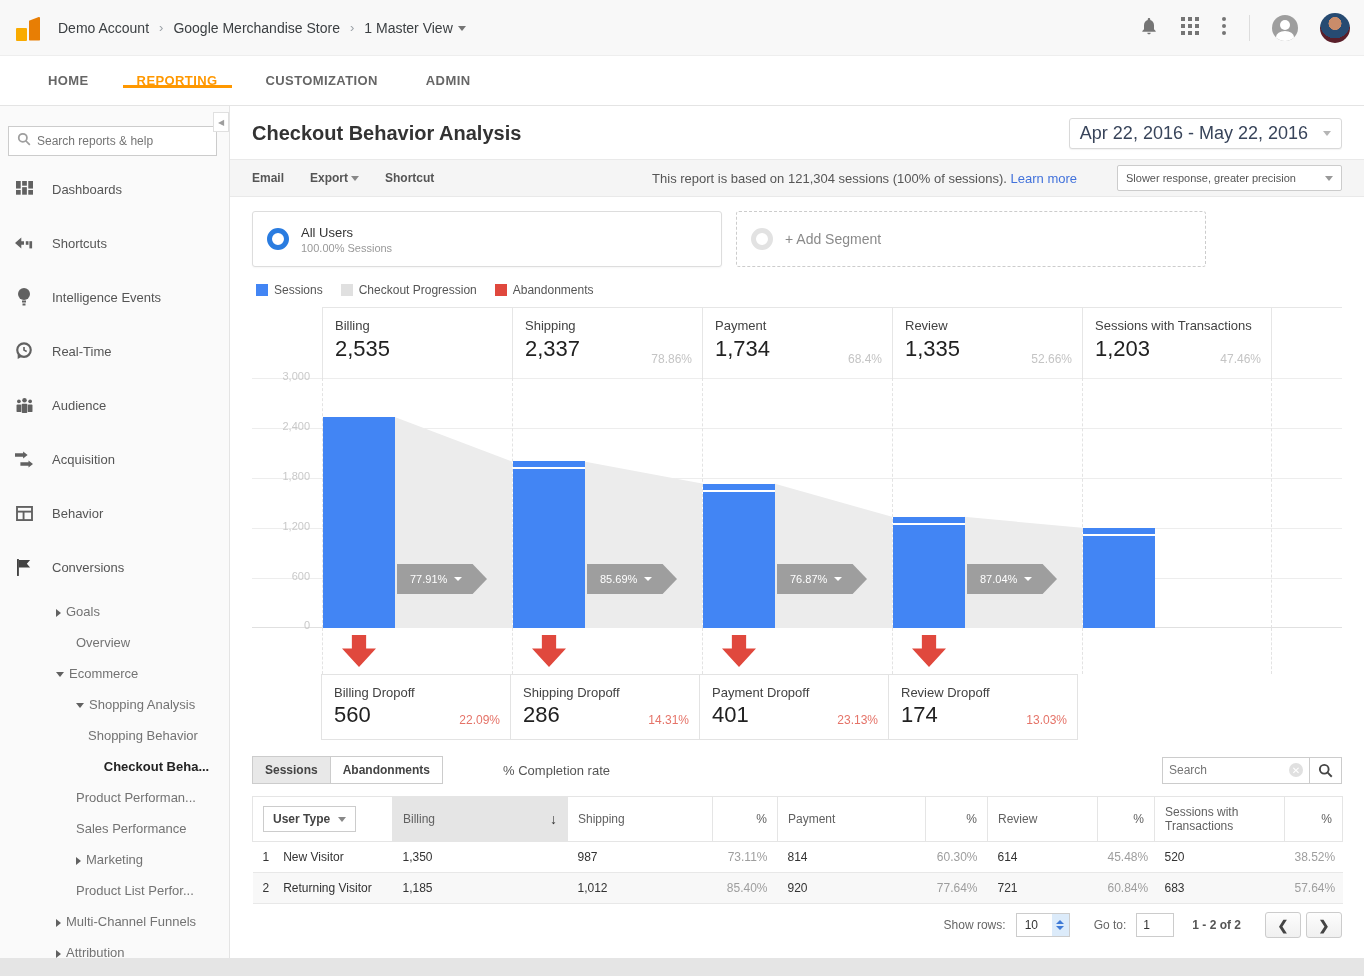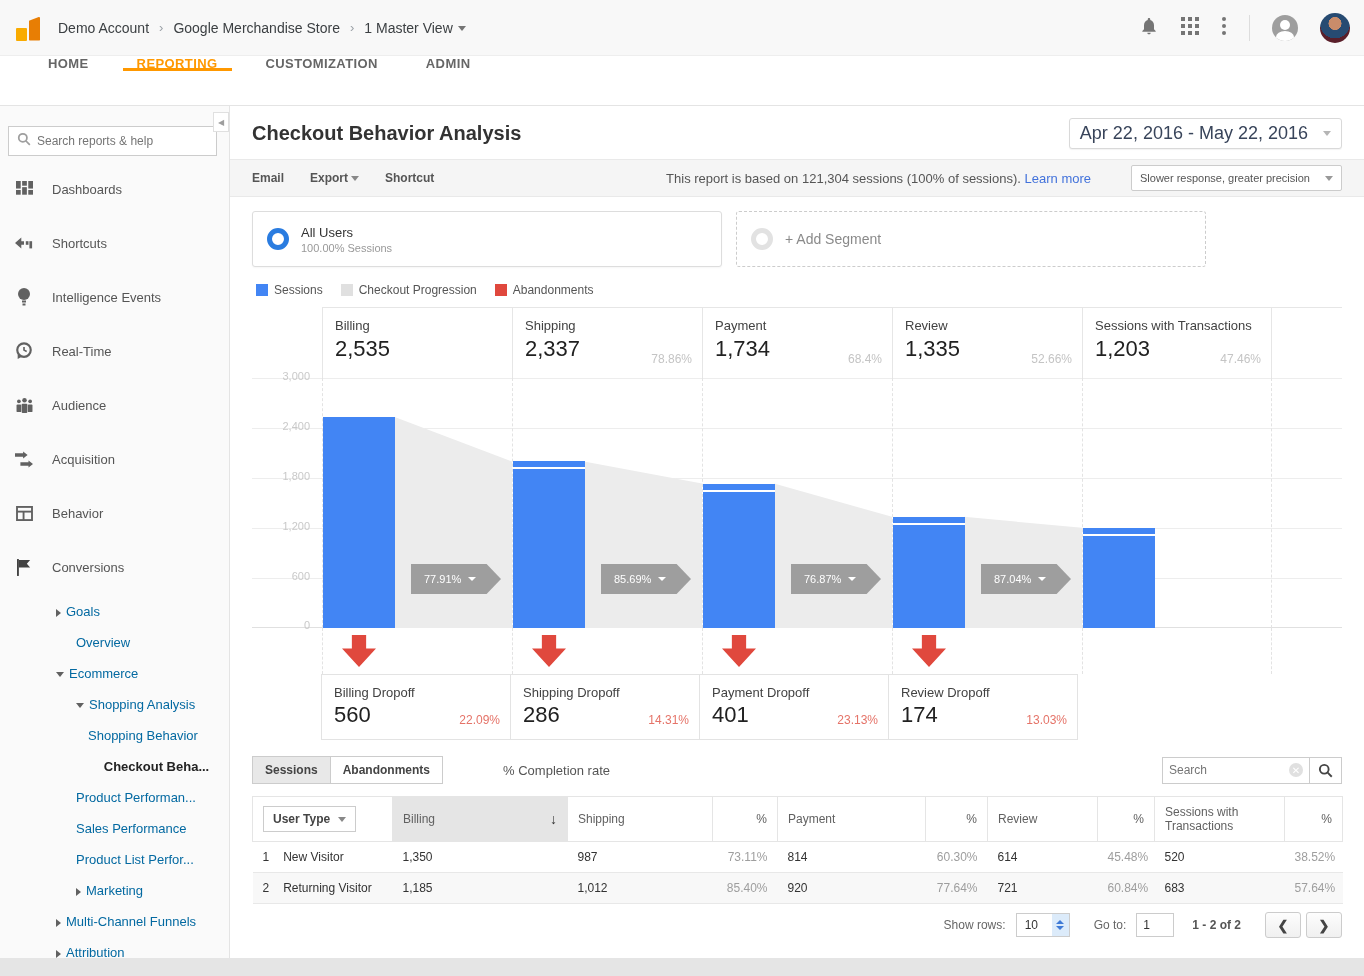--- a/index.html
+++ b/index.html
@@ -22,41 +22,41 @@
   .app-bar-right { margin-left:auto; display:flex; align-items:center; gap:22px; }
   .abi { color:#757575; }
   .vdiv { width:1px; height:26px; background:#ddd; }
   .acct-circle { width:26px; height:26px; border-radius:50%; background:#9e9e9e; position:relative; overflow:hidden;}
   .acct-circle .hd { position:absolute; top:5px; left:8px; width:10px; height:10px; border-radius:50%; background:#fff;}
   .acct-circle .bd { position:absolute; top:16px; left:4px; width:18px; height:12px; border-radius:50% 50% 0 0; background:#fff;}
   .avatar { width:30px; height:30px; border-radius:50%;
             background:radial-gradient(circle at 50% 35%, #c98c6a 0 26%, #274b72 27% 60%, #5a1f2a 61%); }
 
   
-  .nav-tabs { height:50px; background:#fff; border-bottom:1px solid #e4e4e4; display:flex; align-items:flex-start; padding-left:24px; }
+  .nav-tabs { height:50px; background:#fff; border-bottom:1px solid #e4e4e4; display:flex; align-items:center; padding-left:24px; }
   .nav-tab { display:flex; align-items:center; padding:0 24px; font-size:13px; letter-spacing:.4px;
              color:#666; cursor:pointer; position:relative; font-weight:bold; }
   .nav-tab.active { color:#ff9800; }
   .nav-tab.active::after { content:""; position:absolute; left:10px; right:10px; bottom:0; height:3px; background:#ff9800; }
 
   
   .body-row { display:flex; height:852px; }
   .sidebar { width:230px; background:#fafafa; border-right:1px solid #e4e4e4; position:relative; flex:none; overflow:hidden;}
   .collapse-btn { position:absolute; top:6px; right:0; width:16px; height:20px; background:#fff;
                   border:1px solid #e0e0e0; color:#9e9e9e; font-size:8px; display:flex; align-items:center;
                   justify-content:center; cursor:pointer; }
   .side-search { margin:20px 12px 6px 8px; height:30px; background:#fff; border:1px solid #ccc;
                  display:flex; align-items:center; padding:0 8px; gap:6px; }
   .side-search input { border:none; outline:none; flex:1; font-size:12px; color:#444; background:transparent;
                        font-family:"Liberation Sans",sans-serif;}
   .side-item { display:flex; align-items:center; gap:18px; padding:17px 10px 17px 14px; cursor:pointer; }
   .side-item .lbl { font-size:13px; color:#555; }
   .sicon { width:20px; height:20px; flex:none; display:flex; align-items:center; justify-content:center; }
   .tree { margin-top:2px; }
-  .tree-item { font-size:13px; color:#0369a1; padding:8px 4px; cursor:pointer; position:relative; }
+  .tree-item { font-size:13px; color:#737373; padding:8px 4px; cursor:pointer; position:relative; }
   .tw { display:inline-block; width:0; height:0; vertical-align:middle; margin-right:5px; }
   .tw.closed { border-top:4px solid transparent; border-bottom:4px solid transparent; border-left:5px solid #616161; }
   .tw.open   { border-left:4px solid transparent; border-right:4px solid transparent; border-top:5px solid #616161; }
   .ind1 { padding-left:56px; } .ind2 { padding-left:76px; } .ind3 { padding-left:88px; }
   .tree-item.active { font-weight:bold; color:#222;text-align:center; }
 
   
   .main { flex:1; overflow:hidden; background:#fff; }
   .report-header { display:flex; align-items:center; padding:12px 22px 10px 22px; }
   .report-title { font-size:20px; font-weight:bold; color:#333; }
@@ -66,21 +66,21 @@
   .date-text { font-size:18px; color:#38445a; }
   .date-box .caret { border-top-color:#b5b5b5; }
 
   .action-bar { height:38px; background:#f5f5f5; border-top:1px solid #e9e9e9; border-bottom:1px solid #e9e9e9;
                 display:flex; align-items:center; padding:0 22px; gap:26px; }
   .action { font-size:12px; font-weight:bold; color:#555; cursor:pointer; }
   .action .caret { border-top-color:#888; margin-left:3px;}
   .sampling { margin-left:auto; font-size:13px; color:#555; }
   .sampling a { color:#4272db; text-decoration:none; cursor:pointer; }
   .precision-btn { margin-left:14px; background:#fff; border:1px solid #ccc; border-radius:2px; height:26px;
-                   display:flex; align-items:center; gap:10px; padding:0 8px; font-size:11px; color:#555; cursor:pointer;}
+                   display:flex; align-items:center; gap:24px; padding:0 8px; font-size:11px; color:#555; cursor:pointer;}
   .precision-btn .caret { border-top-color:#999; }
 
   
   .segments { display:flex; gap:14px; padding:14px 22px 4px 22px; }
   .seg-card { width:470px; height:56px; border:1px solid #ddd; border-radius:3px; background:#fff;
               display:flex; align-items:center; padding:0 14px; gap:12px; cursor:pointer;
               box-shadow:0 1px 2px rgba(0,0,0,.04); }
   .seg-card.dashed { border:1px dashed #ccc; box-shadow:none; }
   .donut { width:22px; height:22px; border-radius:50%; border:5px solid #2a7ce0; background:#fff; flex:none;}
   .donut.gray { border-color:#e2e2e2; }
@@ -106,21 +106,21 @@
   .f-plot { position:relative; height:250px; }
   .gridline { position:absolute; left:0; right:0; height:1px; background:#ededed; z-index:0;}
   .gridline.base { background:#e0e0e0; }
   .ytick { position:absolute; width:58px; text-align:right; font-size:11px; color:#c9c9c9; margin-top:-14px; z-index:1;}
   .f-cols { position:absolute; left:70px; top:0; width:950px; height:250px; display:flex; }
   .f-col { width:190px; flex:none; position:relative; border-left:1px dashed #e3e3e3; height:100%; }
   .f-col:last-child { border-right:1px dashed #e3e3e3; }
   #ribbon { position:absolute; left:70px; top:0; z-index:2; }
   .bar { position:absolute; left:0; bottom:0; width:72px; background:#4285f4; z-index:3; cursor:pointer;}
   .f-col:not(:first-child) .bar { background:linear-gradient(to bottom,#4285f4 0,#4285f4 6px,#fff 6px,#fff 8px,#4285f4 8px); }
-  .badge { position:absolute; left:88px; top:186px; width:90px; height:30px; background:#9e9e9e; z-index:4;
+  .badge { position:absolute; left:74px; top:186px; width:90px; height:30px; background:#9e9e9e; z-index:4;
            clip-path:polygon(0 0,84% 0,100% 50%,84% 100%,0 100%); color:#fff; font-size:11px;
            display:flex; align-items:center; justify-content:flex-start; padding-left:13px; gap:7px; cursor:pointer;}
   .badge .bcaret { width:0; height:0; border-left:4px solid transparent; border-right:4px solid transparent;
                    border-top:4px solid #fff; }
 
   .f-arrows { display:flex; height:46px; }
   .fa-col { width:190px; flex:none; position:relative; border-left:1px dashed #e3e3e3; }
   .fa-col:last-child { border-right:1px dashed #e3e3e3; }
   .red-arrow { position:absolute; top:7px; left:19px; width:34px; height:32px; background:#e0483d;
                clip-path:polygon(29% 0,71% 0,71% 42%,100% 42%,50% 100%,0 42%,29% 42%); }
@@ -345,22 +345,22 @@
 
       <div class="tree">
         <div class="tree-item ind1"><span class="tw closed"></span><span>Goals</span></div>
         <div class="tree-item ind2"><span>Overview</span></div>
         <div class="tree-item ind1"><span class="tw open"></span><span>Ecommerce</span></div>
         <div class="tree-item ind2"><span class="tw open"></span><span>Shopping Analysis</span></div>
         <div class="tree-item ind3"><span>Shopping Behavior</span></div>
         <div class="tree-item ind3 active"><span>Checkout Beha...</span></div>
         <div class="tree-item ind2"><span>Product Performan...</span></div>
         <div class="tree-item ind2"><span>Sales Performance</span></div>
+        <div class="tree-item ind2"><span class="tw closed"></span><span>Marketing</span></div>
         <div class="tree-item ind2"><span>Product List Perfor...</span></div>
-        <div class="tree-item ind2"><span class="tw closed"></span><span>Marketing</span></div>
         <div class="tree-item ind1"><span class="tw closed"></span><span>Multi-Channel Funnels</span></div>
         <div class="tree-item ind1"><span class="tw closed"></span><span>Attribution</span></div>
       </div>
     </div>
 
     <div class="main">
       <div class="report-header">
         <div class="report-title">Checkout Behavior Analysis</div>
         <div class="date-box">
           <span class="date-text">Apr 22, 2016 - May 22, 2016</span>

